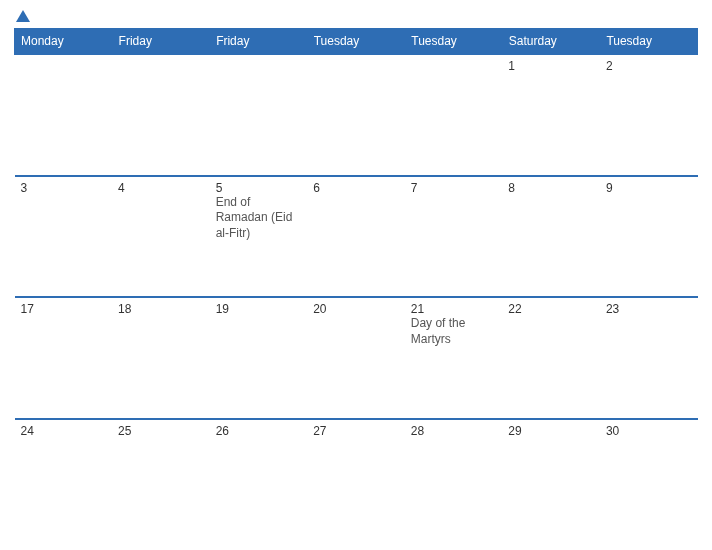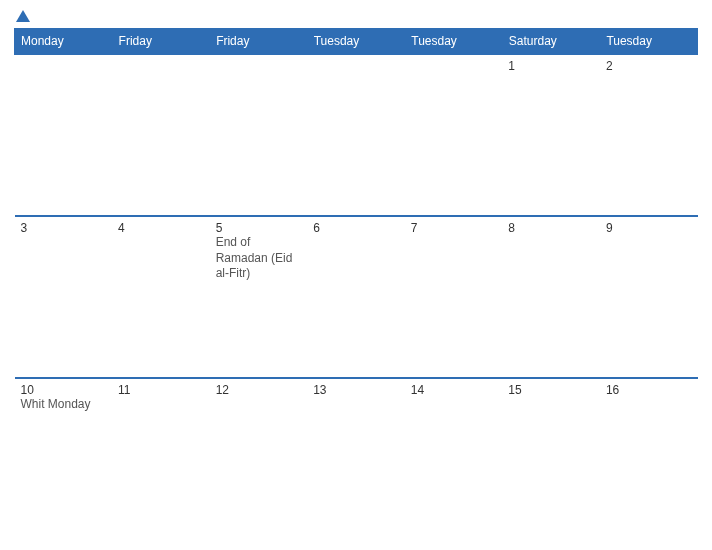--- a/index.html
+++ b/index.html
@@ -162,35 +162,58 @@
             <span class="day-num">7</span>
           </td>
           <td>
             <span class="day-num">8</span>
           </td>
           <td>
             <span class="day-num">9</span>
           </td>
         </tr>
         <tr>
-          <td><span class="day-num">10</span><span class="event">Whit Monday</span></td>
-          <td>
-            <span class="day-num">11</span>
-          </td>
-          <td>
-            <span class="day-num">12</span>
-          </td>
-          <td>
-            <span class="day-num">13</span>
-          </td>
-          <td>
-            <span class="day-num">14</span>
-          </td>
-          <td>
-            <span class="day-num">15</span>
-          </td>
-          <td>
-            <span class="day-num">16</span>
+          <td>
+            <span class="day-num">17</span>
+          </td>
+          <td>
+            <span class="day-num">18</span>
+          </td>
+          <td>
+            <span class="day-num">19</span>
+          </td>
+          <td>
+            <span class="day-num">20</span>
+          </td>
+          <td><span class="day-num">21</span><span class="event">Day of the Martyrs</span></td>
+          <td>
+            <span class="day-num">22</span>
+          </td>
+          <td>
+            <span class="day-num">23</span>
+          </td>
+        </tr>
+        <tr>
+          <td>
+            <span class="day-num">24</span>
+          </td>
+          <td>
+            <span class="day-num">25</span>
+          </td>
+          <td>
+            <span class="day-num">26</span>
+          </td>
+          <td>
+            <span class="day-num">27</span>
+          </td>
+          <td>
+            <span class="day-num">28</span>
+          </td>
+          <td>
+            <span class="day-num">29</span>
+          </td>
+          <td>
+            <span class="day-num">30</span>
           </td>
         </tr>
       </tbody>
   </table>
 </div>
 
 </body></html>

